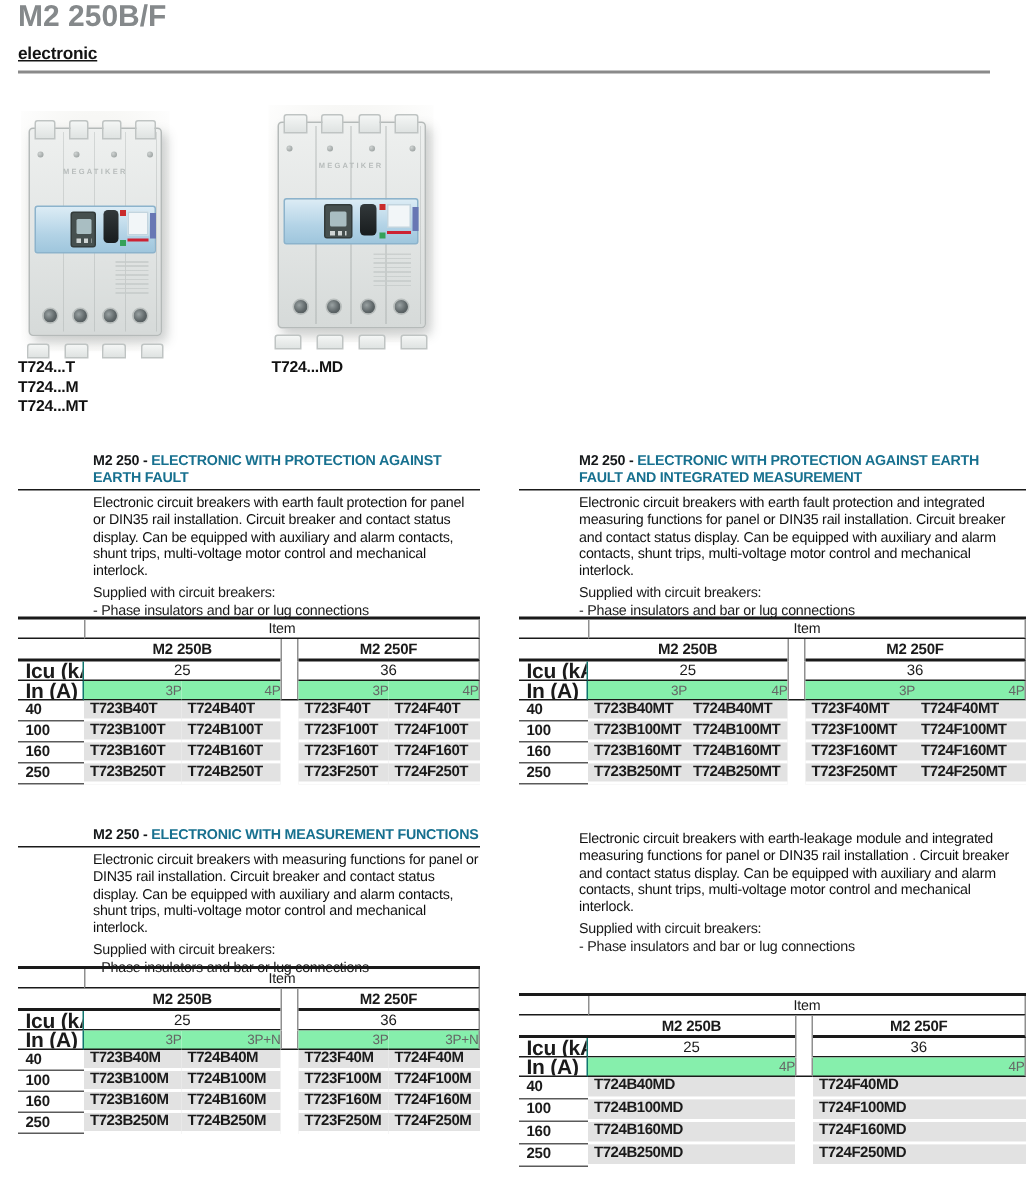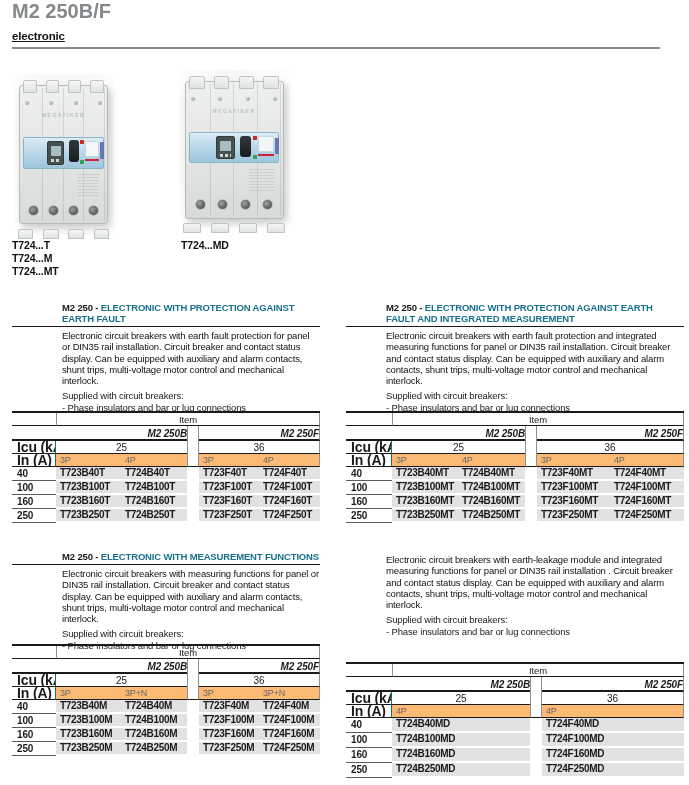--- a/index.html
+++ b/index.html
@@ -67,29 +67,29 @@
   .tbl-a { left:12px;  top:411px; width:308px; grid-template-columns:44px 65px 66px 12px 60px 61px; grid-template-rows:13px 15px 13px 13px repeat(4,14px); }
   .tbl-b { left:346px; top:411px; width:338px; grid-template-columns:46px 66px 67px 12px 73px 74px; grid-template-rows:13px 15px 13px 13px repeat(4,14px); }
   .tbl-c { left:12px;  top:644px; width:308px; grid-template-columns:44px 65px 66px 12px 60px 61px; grid-template-rows:13px 15px 13px 13px repeat(4,14px); }
   .tbl-d { left:346px; top:662px; width:338px; grid-template-columns:46px 138px 12px 142px;        grid-template-rows:13px 15px 13px 13px repeat(4,15px); }
   .c { overflow:hidden; white-space:nowrap; }
   .span2 { grid-column:span 2; }
   .span3 { grid-column:span 3; }
   .span5 { grid-column:span 5; }
   .itemcell { text-align:center; font-size:9.5px; line-height:13px; border-bottom:1px solid #1a1a1a; border-left:1px solid #8f8f8f; border-right:1px solid #8f8f8f; }
   .sp-item { border-bottom:1px solid #1a1a1a; }
-  .ghead { font-weight:bold; text-align:right; line-height:15px; border-bottom:2px solid #1a1a1a;font-style:italic; }
+  .ghead { font-weight:bold; text-align:center; line-height:15px; border-bottom:2px solid #1a1a1a; }
   .ghead.last { border-right:1px solid #8f8f8f; }
   .sp-g { border-bottom:2px solid #1a1a1a; }
   .gapv { border-left:1px solid #8f8f8f; border-right:1px solid #8f8f8f; }
   .icucell { text-align:center; line-height:13px; border-bottom:1px solid #1a1a1a; }
   .icucell.last { border-right:1px solid #8f8f8f; }
   .lbl { font-size:14px; padding-left:5px; line-height:13px; border-right:1px solid #0f766e;font-weight:bold; }
   .lbl.bb1 { border-bottom:1px solid #1a1a1a; }
-  .pole { background:#fdba74; color:#666; font-size:9px; padding-left:4px; line-height:13px; border-bottom:1px solid #1a1a1a; }
+  .pole { background:#86efac; color:#666; font-size:9px; padding-left:4px; line-height:13px; border-bottom:1px solid #1a1a1a;text-align:right; }
   .pole.last { border-right:1px solid #8f8f8f; }
   .polegap { border-bottom:1px solid #1a1a1a; border-left:1px solid #8f8f8f; border-right:1px solid #8f8f8f; background:#fff; }
   .rlbl { font-weight:bold; line-height:13px; padding-left:5px; border-bottom:1px solid #5a5a5a; }
   .part { background:#e2e2e2; font-weight:bold; padding-left:4px; line-height:12px; border-bottom:2px solid #fff; letter-spacing:-0.3px; }
 </style>
 </head>
 <body>
 
 <div class="page">
 

